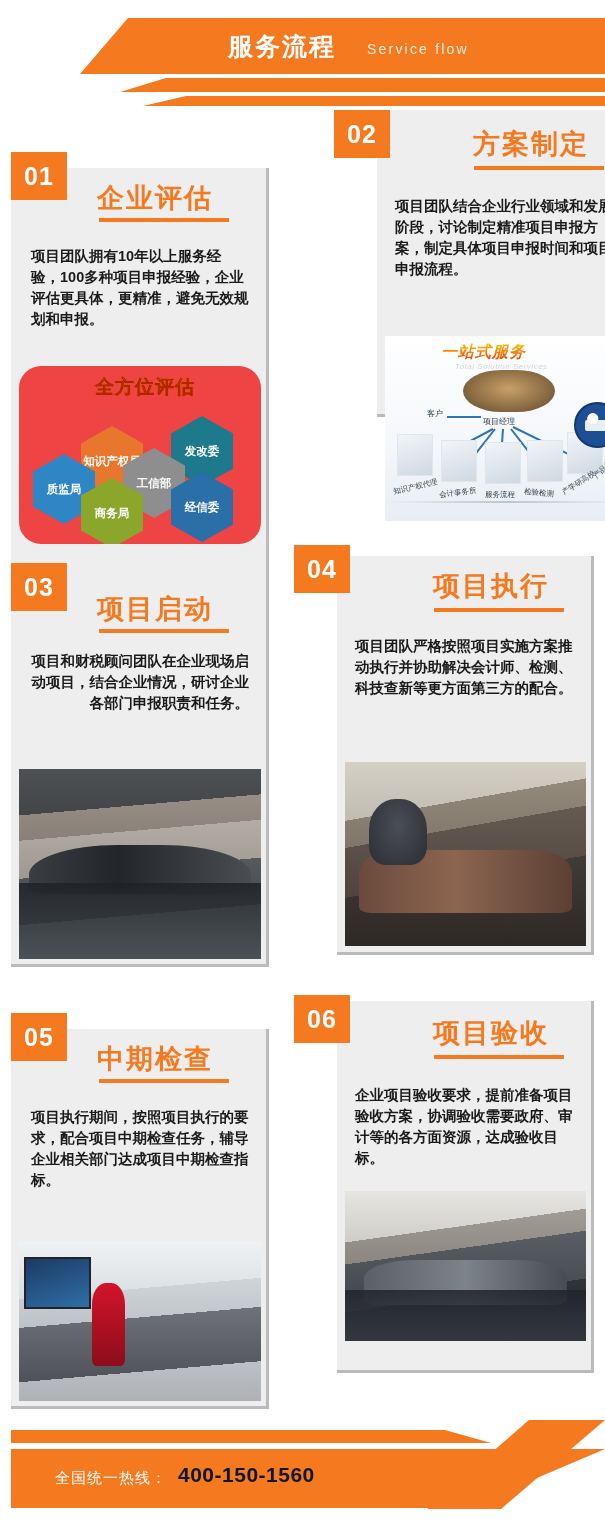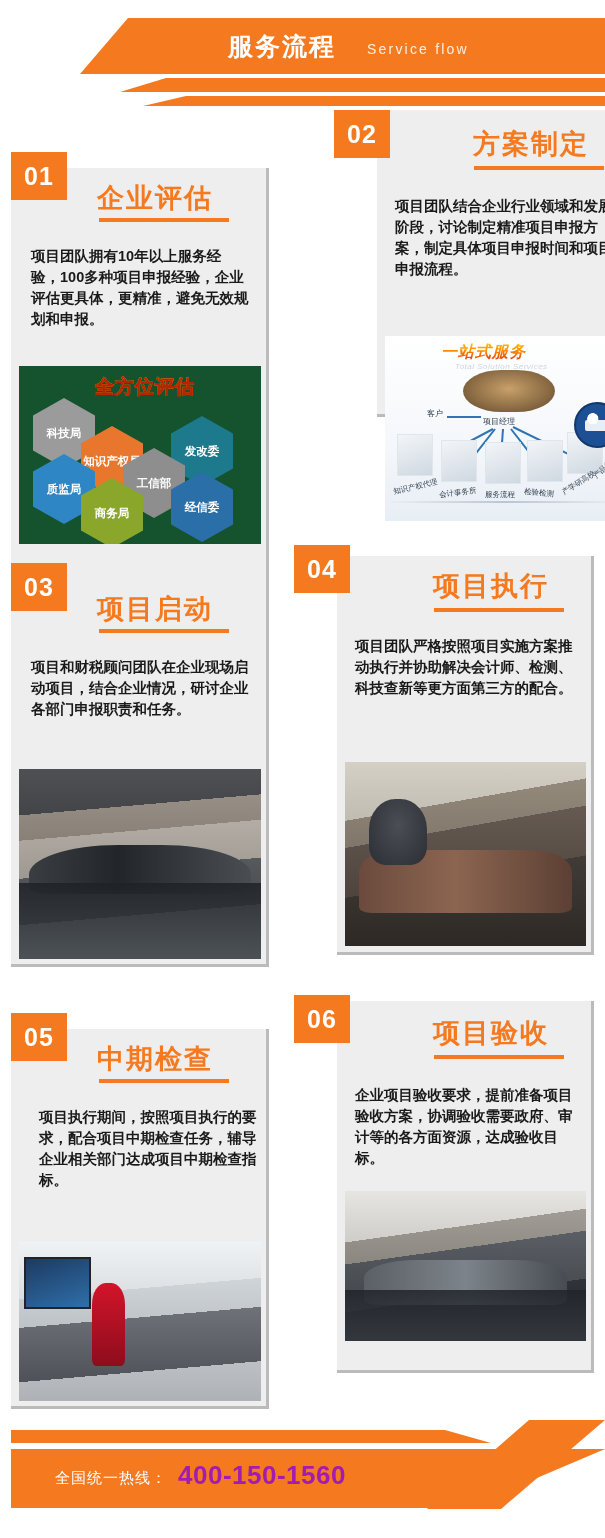--- a/index.html
+++ b/index.html
@@ -65,21 +65,21 @@
   }
 
   
   #card01{left:11px;top:168px;width:258px;height:463px;}
   #card01 .badge{left:0px;top:-16px;}
   #card01 .card-title{left:86px;top:12px;}
   #card01 .title-rule{left:88px;top:50px;width:130px;}
   #card01 .card-desc{left:20px;top:78px;width:218px;}
 
   .hexwrap{position:absolute;left:8px;top:198px;width:242px;height:178px;
-    background:#14532d;overflow:hidden;}
+    background:#ef4444;overflow:hidden;border-radius:22px;}
   .hex{
     position:absolute;width:62px;height:70px;
     clip-path:polygon(50% 0%,100% 25%,100% 75%,50% 100%,0% 75%,0% 25%);
     display:flex;align-items:center;justify-content:center;
     color:#ffffff;font-size:11.5px;font-weight:bold;line-height:13px;
     text-align:center;
   }
   .hx-title{
     position:absolute;left:76px;top:8px;
     font-size:19px;font-weight:bold;letter-spacing:1px;
@@ -93,35 +93,35 @@
   #card02 .badge{left:-43px;top:0px;}
   #card02 .card-title{left:96px;top:16px;}
   #card02 .title-rule{left:97px;top:56px;width:130px;}
   #card02 .card-desc{left:18px;top:86px;width:222px;}
 
   
   #card03{left:11px;top:579px;width:258px;height:388px;}
   #card03 .badge{left:0px;top:-16px;}
   #card03 .card-title{left:86px;top:12px;}
   #card03 .title-rule{left:88px;top:50px;width:130px;}
-  #card03 .card-desc{left:20px;top:78px;width:218px;}
+  #card03 .card-desc{left:20px;top:72px;width:218px;text-align:right;}
 
   
   #card04{left:337px;top:556px;width:257px;height:399px;}
   #card04 .badge{left:-43px;top:-11px;}
   #card04 .card-title{left:96px;top:12px;}
   #card04 .title-rule{left:97px;top:52px;width:130px;}
   #card04 .card-desc{left:18px;top:80px;width:222px;}
 
   
   #card05{left:11px;top:1029px;width:258px;height:380px;}
   #card05 .badge{left:0px;top:-16px;}
   #card05 .card-title{left:86px;top:12px;}
   #card05 .title-rule{left:88px;top:50px;width:130px;}
-  #card05 .card-desc{left:20px;top:78px;width:218px;margin-left:8px;}
+  #card05 .card-desc{left:20px;top:78px;width:218px;}
 
   
   #card06{left:337px;top:1001px;width:257px;height:372px;}
   #card06 .badge{left:-43px;top:-6px;}
   #card06 .card-title{left:96px;top:14px;}
   #card06 .title-rule{left:97px;top:54px;width:130px;}
   #card06 .card-desc{left:18px;top:84px;width:222px;}
 
   
   .photo{position:absolute;overflow:hidden;background:#6f7478;}
@@ -242,22 +242,22 @@
   .ft-diag{
     position:absolute;left:409px;top:0px;width:196px;height:89px;
     background:#f4791f;
     clip-path:polygon(120px 0, 196px 0, 92px 89px, 18px 89px);
   }
   .ft-text{
     position:absolute;left:55px;top:46px;color:#ffffff;
     font-size:15px;letter-spacing:1px;line-height:24px;
   }
   .ft-num{
-    position:absolute;left:178px;top:40px;color:#a21caf;
-    font-size:26px;font-weight:bold;letter-spacing:.5px;line-height:30px;
+    position:absolute;left:178px;top:40px;color:#0f172a;
+    font-size:21px;font-weight:bold;letter-spacing:.5px;line-height:30px;
   }
 </style>
 </head>
 <body>
 
 <div class="header-wrap">
   <div class="hdr-bar"></div>
   <div class="hdr-stripe"></div>
   <div class="hdr-stripe2"></div>
   <div class="hdr-title">服务流程</div>
@@ -266,23 +266,20 @@
 
 <div class="card" id="card01">
   <div class="card-body"></div>
   <div class="badge">01</div>
   <div class="card-title">企业评估</div>
   <div class="title-rule"></div>
   <div class="card-desc">项目团队拥有10年以上服务经验，100多种项目申报经验，企业评估更具体，更精准，避免无效规划和申报。</div>
 
   <div class="hexwrap">
     <div class="hx-title">全方位评估</div>
-    <div class="hex" style="left:14px;top:32px;background:#9b9b9b;">
-        <span>科技局</span>
-      </div>
     <div class="hex" style="left:62px;top:60px;background:#e8762c;">
         <span>知识</span>
         <br>
         <span>产权局</span>
       </div>
     <div class="hex" style="left:152px;top:50px;background:#1c7a8c;">
         <span>发改委</span>
       </div>
     <div class="hex" style="left:14px;top:88px;background:#2f86c5;">
         <span>质监局</span>

